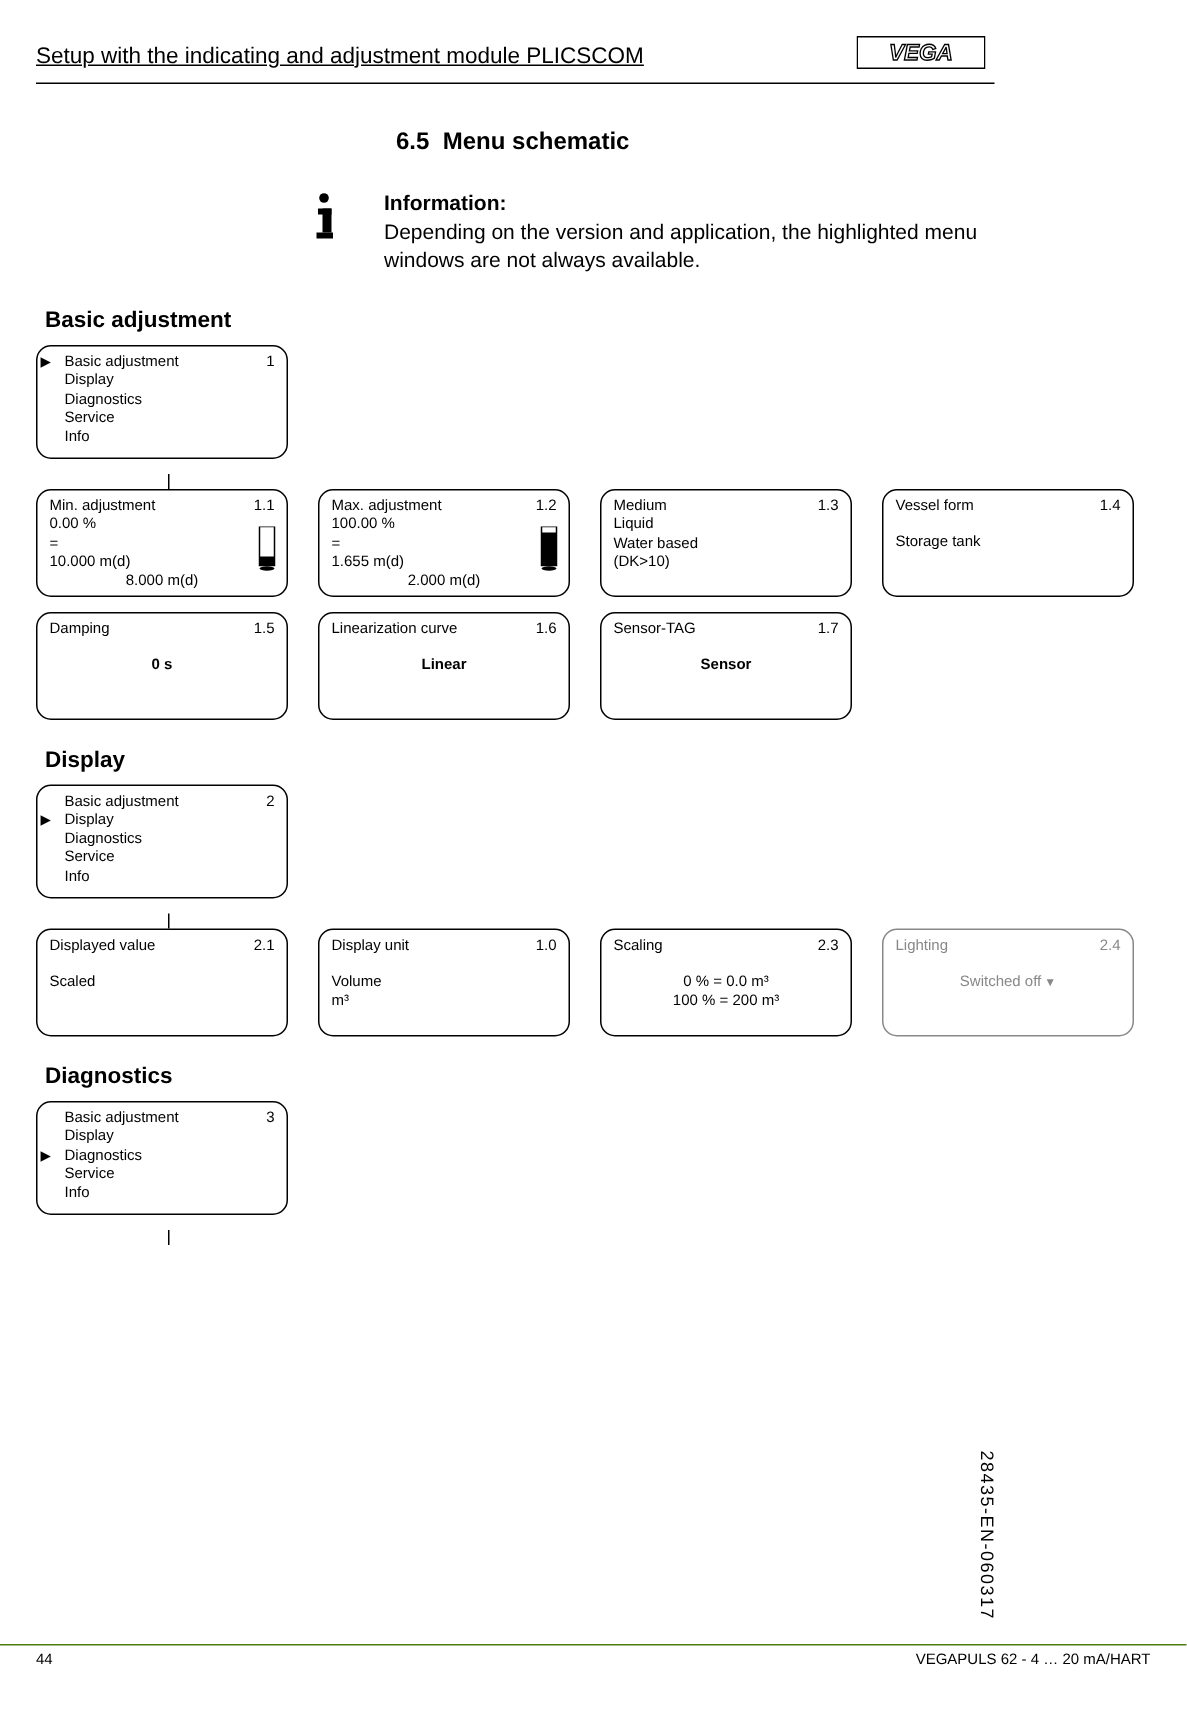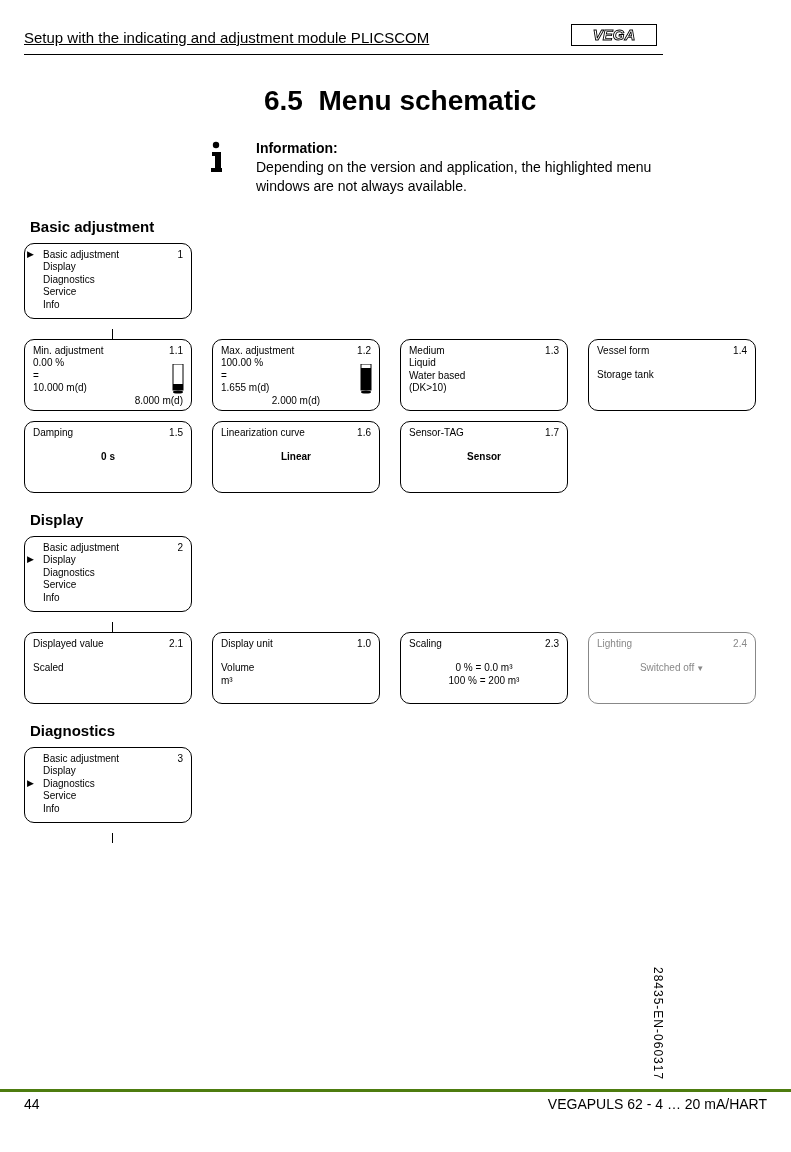--- a/index.html
+++ b/index.html
@@ -27,21 +27,21 @@
   }
   .header-title {
     font-size: 15px;
     text-decoration: underline;
   }
   .logo {
     margin-right: 6px;
   }
   .section-heading {
     margin-left: 240px;
-    font-size: 28px;
+    font-size: 16px;
     font-weight: bold;
     margin-bottom: 22px;
   }
   .info-block {
     display: flex;
     margin-left: 182px;
     margin-bottom: 22px;
   }
   .info-icon {
     width: 28px;
@@ -129,22 +129,22 @@
     height: 30px;
   }
   .footer-row {
     position: absolute;
     bottom: 8px;
     left: 0;
     width: 791px;
     display: flex;
     justify-content: space-between;
     padding: 4px 24px 0 24px;
-    border-top: 3px solid #4d7c0f;
-    font-size: 14px;
+    border-top: 1px solid #4d7c0f;
+    font-size: 10px;
   }
   .side-code {
     position: absolute;
     right: 6px;
     bottom: 40px;
     font-size: 12px;
     writing-mode: vertical-rl;
     letter-spacing: 1px;
   }
   .tri-down::after {
@@ -200,21 +200,21 @@
       </div>
     </div>
     <div class="connector-v"></div>
     <div class="row">
       <div class="menu-box">
         <span class="menu-num">1.1</span>
         <div class="menu-title">Min. adjustment</div>
         <div class="bold">0.00 %</div>
         <div>=</div>
         <div class="bold">10.000 m(d)</div>
-        <div style="text-align:right">8.000 m(d)</div>
+        <div style="text-align:center">8.000 m(d)</div>
         <span class="level-icon">
           <svg width="14" height="30" viewBox="0 0 14 30">
             <rect x="2" y="0" width="10" height="26" fill="none" stroke="#000"></rect>
             <rect x="2" y="20" width="10" height="6" fill="#000"></rect>
             <ellipse cx="7" cy="28" rx="5" ry="1.5" fill="#000"></ellipse>
           </svg>
         </span>
       </div>
       <div class="menu-box">
         <span class="menu-num">1.2</span>

